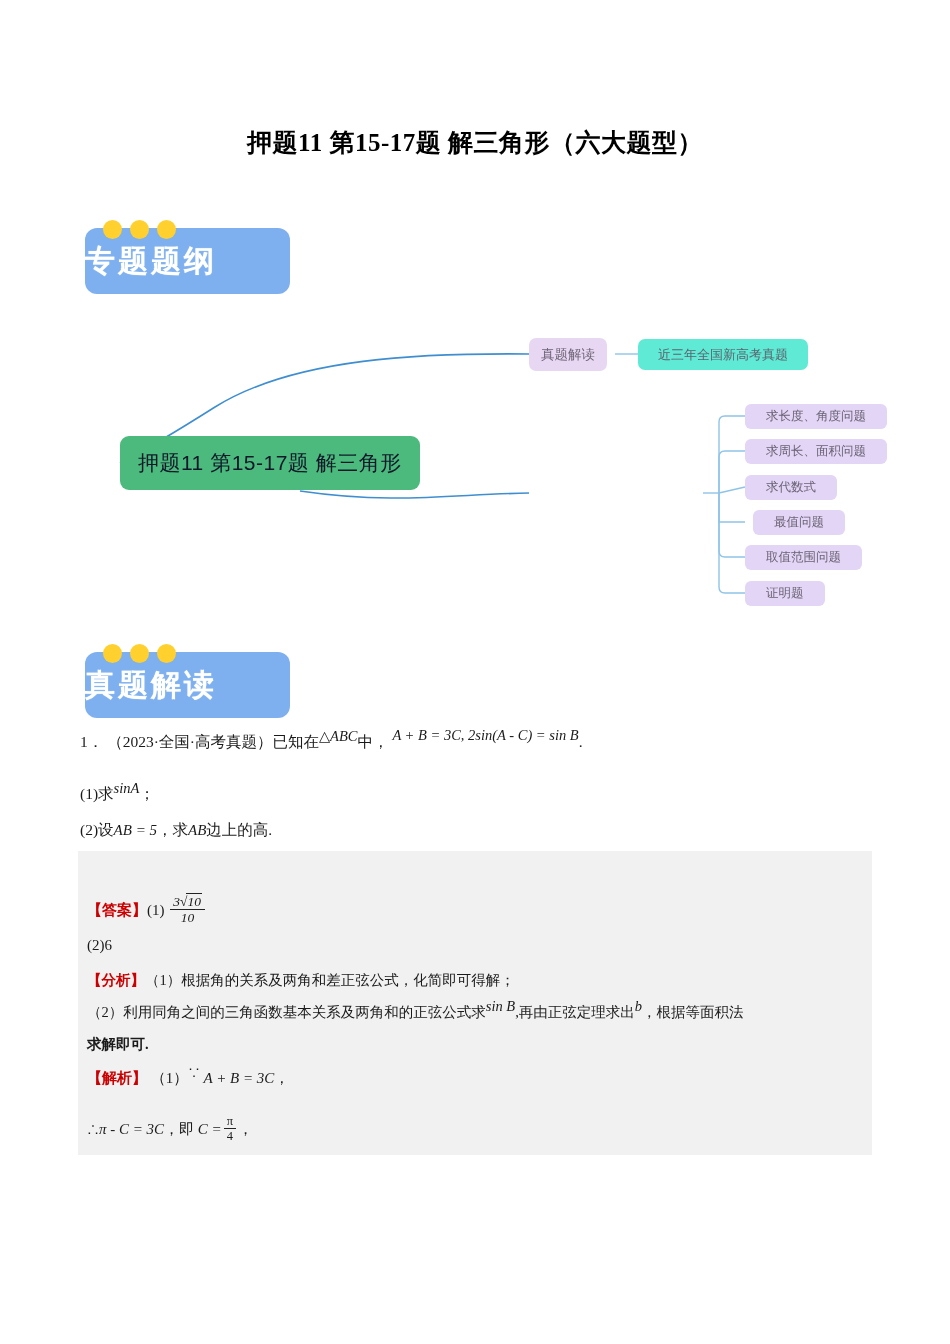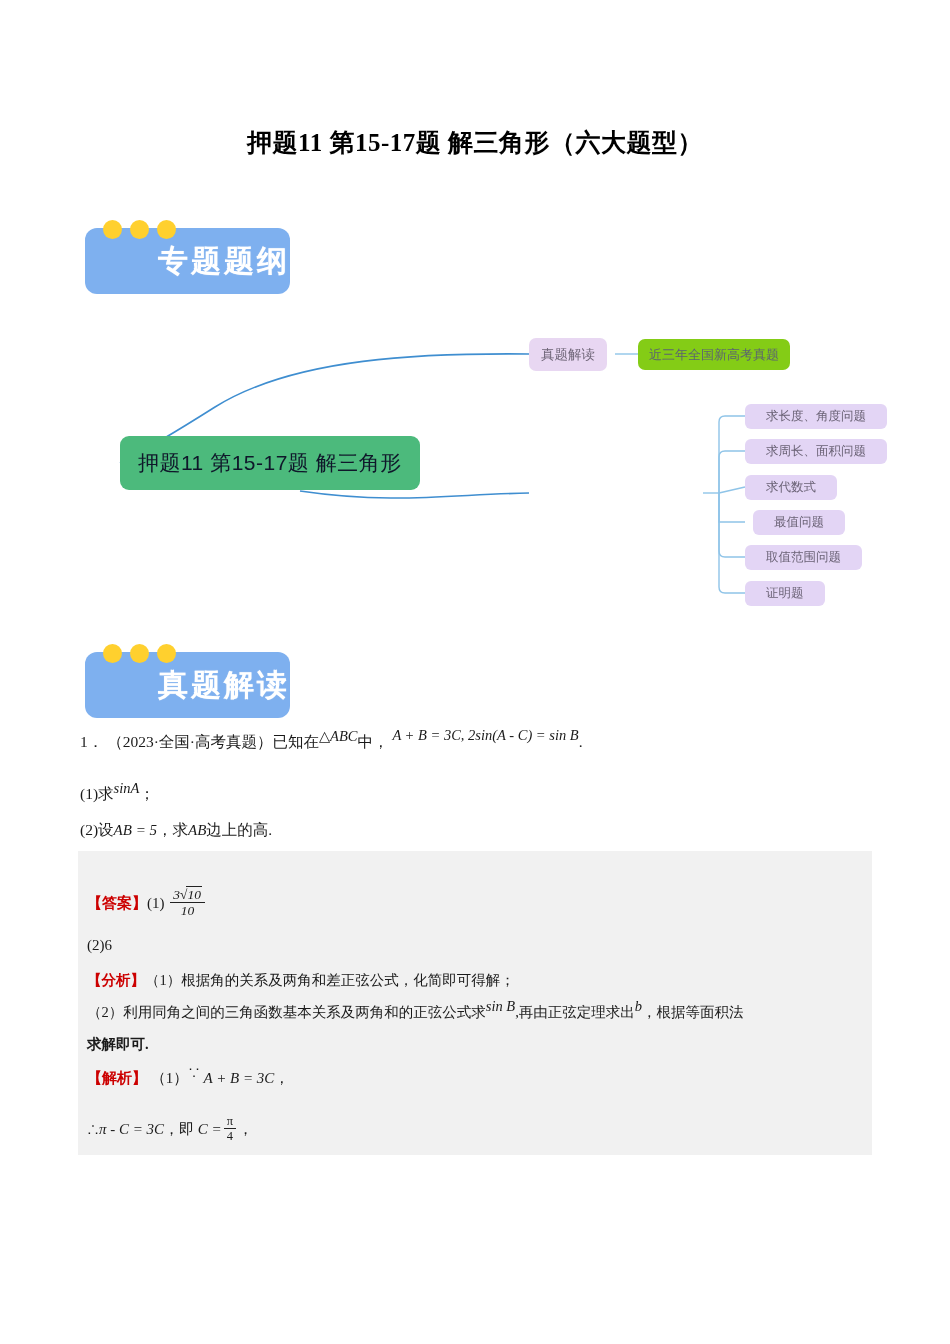--- a/index.html
+++ b/index.html
@@ -37,21 +37,21 @@
     height: 66px;
     background: #7eb0ef;
     border-radius: 12px;
     color: #ffffff;
     font-family: "Liberation Sans", "DejaVu Sans", sans-serif;
     font-size: 30px;
     font-weight: bold;
     letter-spacing: 3px;
     display: flex;
     align-items: center;
-    justify-content: flex-end;
+    justify-content: flex-start;
     text-shadow: 0 0 1px rgba(255,255,255,.6);
   }
   .badge .dots {
     position: absolute;
     top: -8px;
     left: 18px;
     display: flex;
     gap: 8px;
   }
   .badge .dots i {
@@ -105,22 +105,22 @@
     height: 33px;
     padding: 0 12px;
     background: #e8d7f2;
     color: #6d6476;
     font-size: 13.5px;
   }
   .mm-b1-child {
     left: 543px;
     top: 14px;
     height: 31px;
-    padding: 0 11px;
-    background: #84cc16;
+    padding: 0 20px;
+    background: #5eead4;
     color: #5c6470;
     font-size: 13px;
   }
   .mm-b2 {
     left: 434px;
     top: 152px;
     height: 33px;
     padding: 0 12px;
     background: #f8cdc9;
     color: #6d6065;
@@ -206,21 +206,21 @@
     font-family: "Liberation Serif", "DejaVu Serif", serif;
     font-size: 15px;
     line-height: 1.45;
     color: #1a1a1a;
     white-space: nowrap;
   }
   .tag-red {
     color: #cc0000;
     font-weight: bold;
   }
-  .ab-ans   { top: 35px; }
+  .ab-ans   { top: 42px; }
   .ab-two   { top: 84px; text-align: right; }
   .ab-ana   { top: 119px; font-size: 14.5px; }
   .ab-ana2  { top: 151px; font-size: 14.5px; }
   .ab-ana3  { top: 183px; font-size: 14.5px; font-weight: bold; }
   .ab-sol   { top: 217px; }
   .ab-sol2  { top: 263px; }
 </style>
 </head>
 <body>
 

